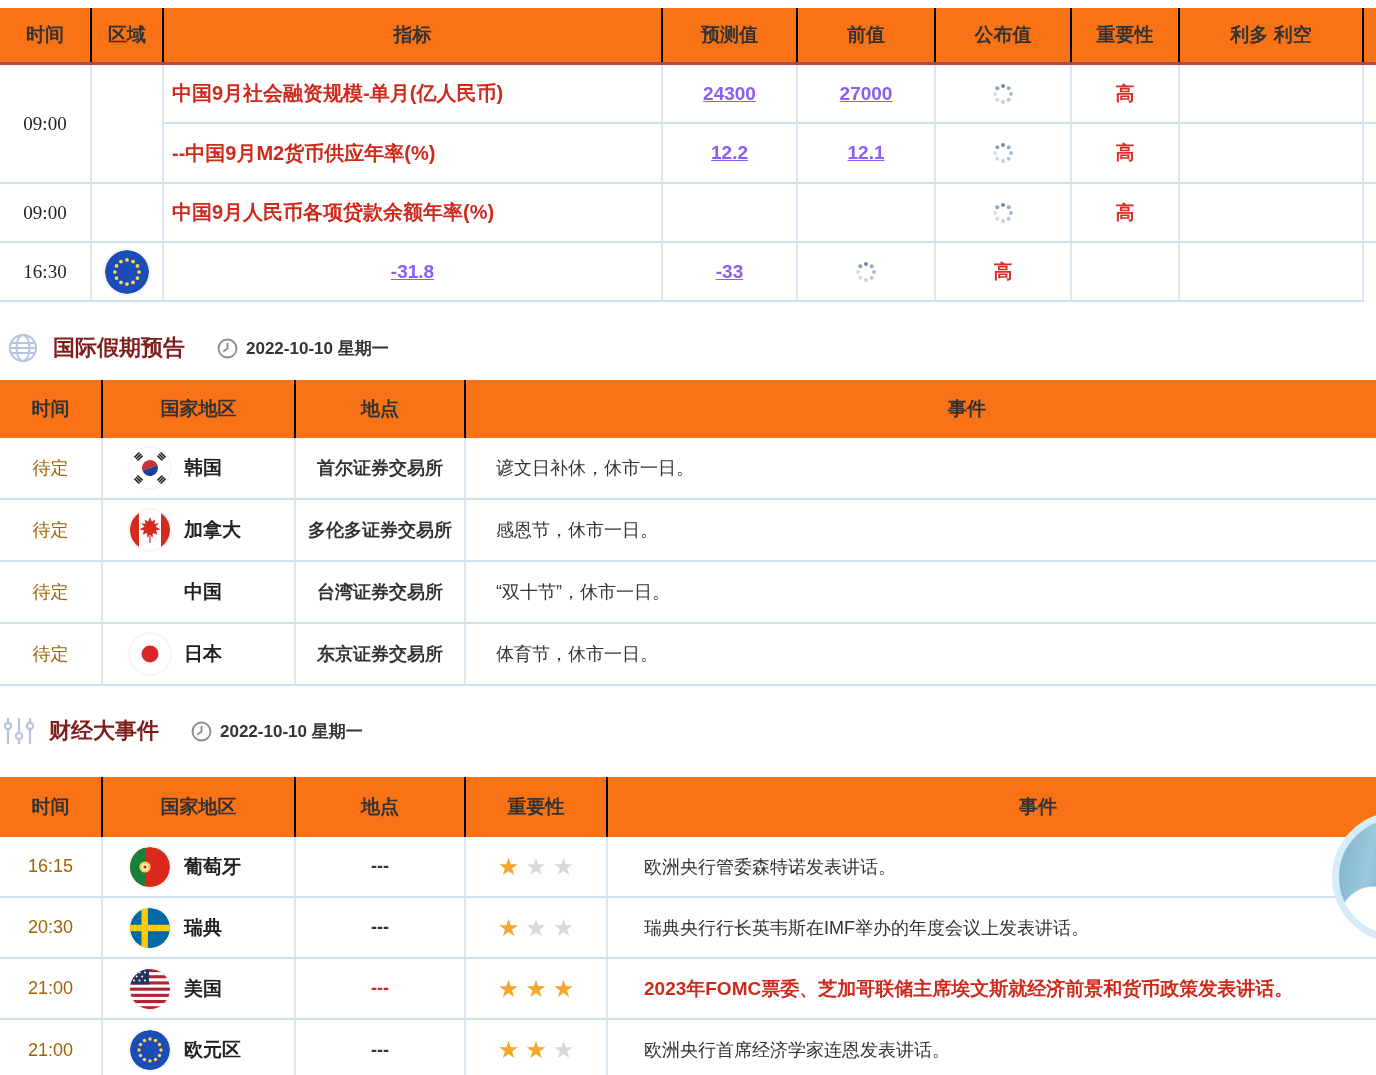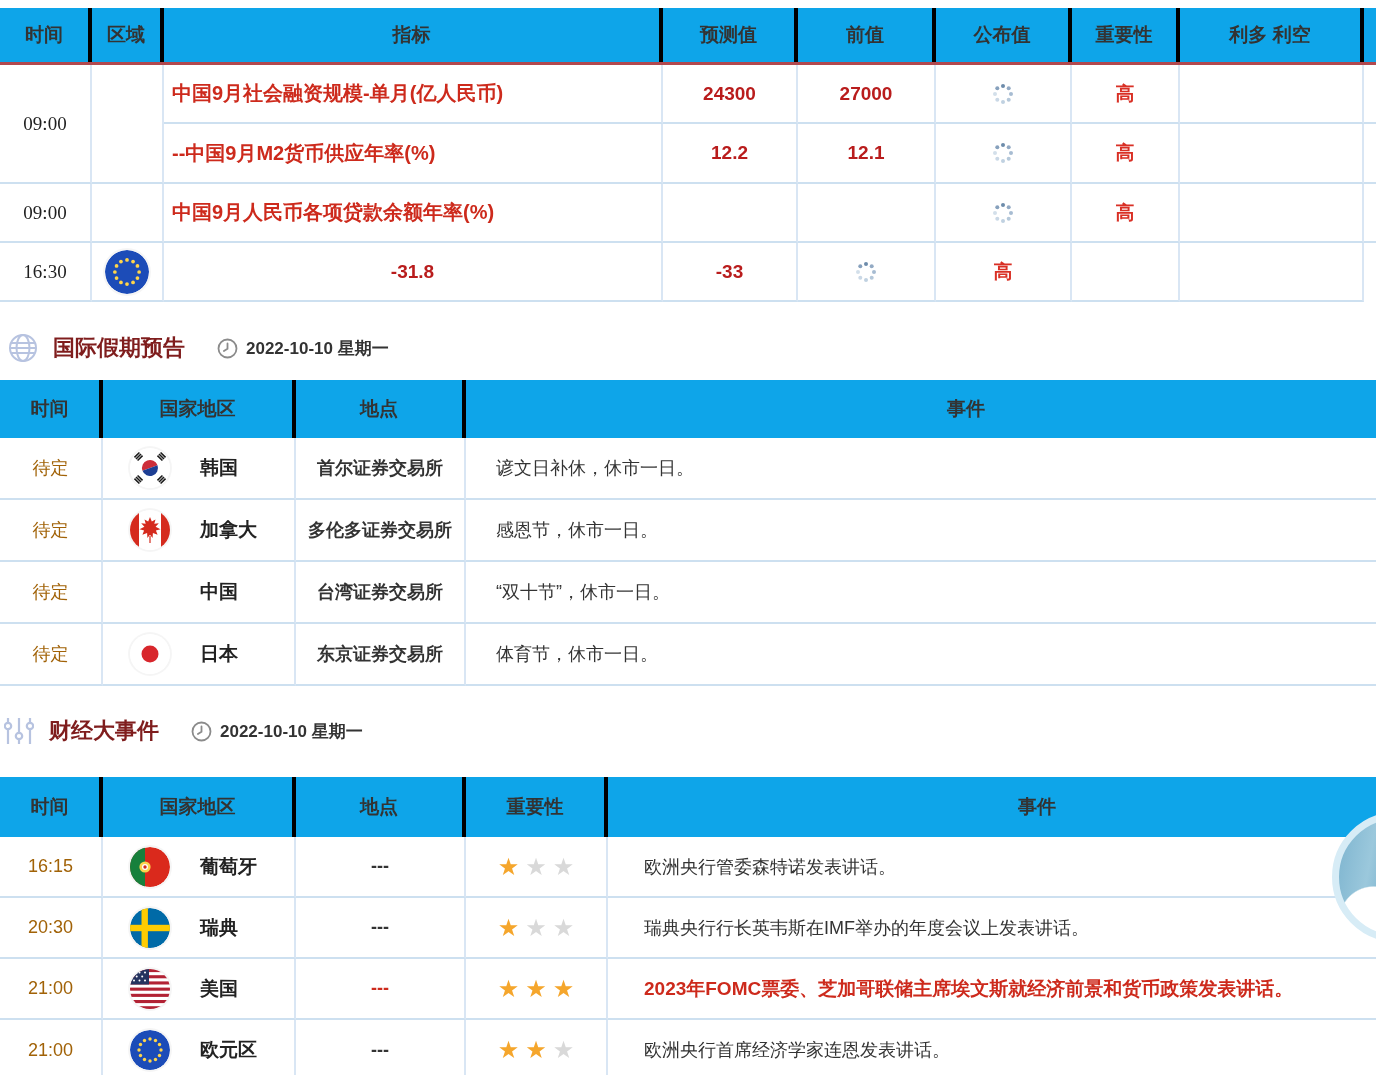--- a/index.html
+++ b/index.html
@@ -6,37 +6,37 @@
   html,body { background:#fff; }
   body { font-family:"Liberation Sans","DejaVu Sans",sans-serif; }
   .page {
     position:relative; width:1376px; height:1075px; overflow:hidden; background:#fff;
   }
   .inner { position:absolute; left:0; top:0; width:1470px; }
 
   
   .grid { display:grid; width:1470px; background:#fff; }
   .hc {
-    background:#0ea5e9; display:flex; align-items:center; justify-content:center;
-    font-size:19px; font-weight:700; color:#333; border-right:4px solid #000000;
+    background:#f97316; display:flex; align-items:center; justify-content:center;
+    font-size:19px; font-weight:700; color:#333; border-right:2px solid #000000;
   }
   .hc:last-of-type { border-right:none; }
   .c {
     display:flex; align-items:center; justify-content:center; background:#fff;
     border-right:2px solid #d9e6f4; border-bottom:2px solid #cde0f0;
     font-size:19px; color:#222; overflow:hidden;
   }
 
   
   .cal { grid-template-columns:92px 72px 499px 135px 138px 136px 108px 184px 106px;
          grid-template-rows:54px 3px 59px 60px 59px 59px; margin-top:8px; }
   .redline { grid-column:1/-1; background:#b2494e; }
   .span2 { grid-row:span 2; }
   .ind { justify-content:flex-start; padding-left:8px; font-weight:700; color:#cd2a1c; font-size:20px; }
-  .val { font-weight:700; color:#b91c1c; }
+  .val { font-weight:700; color:#8b5cf6;text-decoration:underline; }
   .imp { font-weight:700; color:#d93025; }
   .timec { color:#1f1f1f;font-family:Liberation Serif, serif; }
 
   
   .spinner { width:24px; height:24px; position:relative; }
   .spinner::before {
     content:""; position:absolute; left:50%; top:50%; width:4px; height:4px; margin:-2px;
     border-radius:50%; background:transparent;
     box-shadow: 0 -8px 0 #6d8cab, 5.7px -5.7px 0 #93aac4, 8px 0 0 #a7bcd2,
                 5.7px 5.7px 0 #b5c8da, 0 8px 0 #c0d1e1, -5.7px 5.7px 0 #cad8e6,
@@ -48,21 +48,21 @@
   .sec-head.events { margin-top:25px; padding-left:4px; }
   .sec-icon { display:inline-flex; margin-right:15px; }
   .sec-title { font-size:22px; font-weight:700; color:#7f1d1d; }
   .clock { display:inline-flex; margin:0 8px 0 32px; }
   .sec-date { font-size:17px; font-weight:700; color:#333; }
 
   
   .hol { grid-template-columns:103px 193px 170px 1004px; grid-template-rows:58px 62px 62px 62px 62px; margin-top:12px; }
   .evt { grid-template-columns:103px 193px 170px 142px 862px; grid-template-rows:60px 61px 61px 61px 62px; margin-top:26px; }
   .timec2 { font-size:18px; color:#a16207; }
-  .country-cell { justify-content:flex-start; padding-left:27px; gap:30px; }
+  .country-cell { justify-content:flex-start; padding-left:27px; gap:14px; }
   .country { font-size:19px; font-weight:700; color:#222; }
   .loc { font-size:18px; color:#333; font-weight:600; }
   .loc.red { color:#cd2a1c; font-weight:700; }
   .evtxt { justify-content:flex-start; padding-left:30px; font-size:18px; color:#333; }
   .evt .evtxt { padding-left:36px; }
   .evtxt.red { font-weight:700; color:#cd2a1c; font-size:19px; }
 
   
   .flag { width:40px; height:40px; border-radius:50%; overflow:hidden; display:inline-flex;
           box-shadow:0 0 0 2px rgba(0,0,0,0.04); flex:0 0 auto; background:#fff; }

